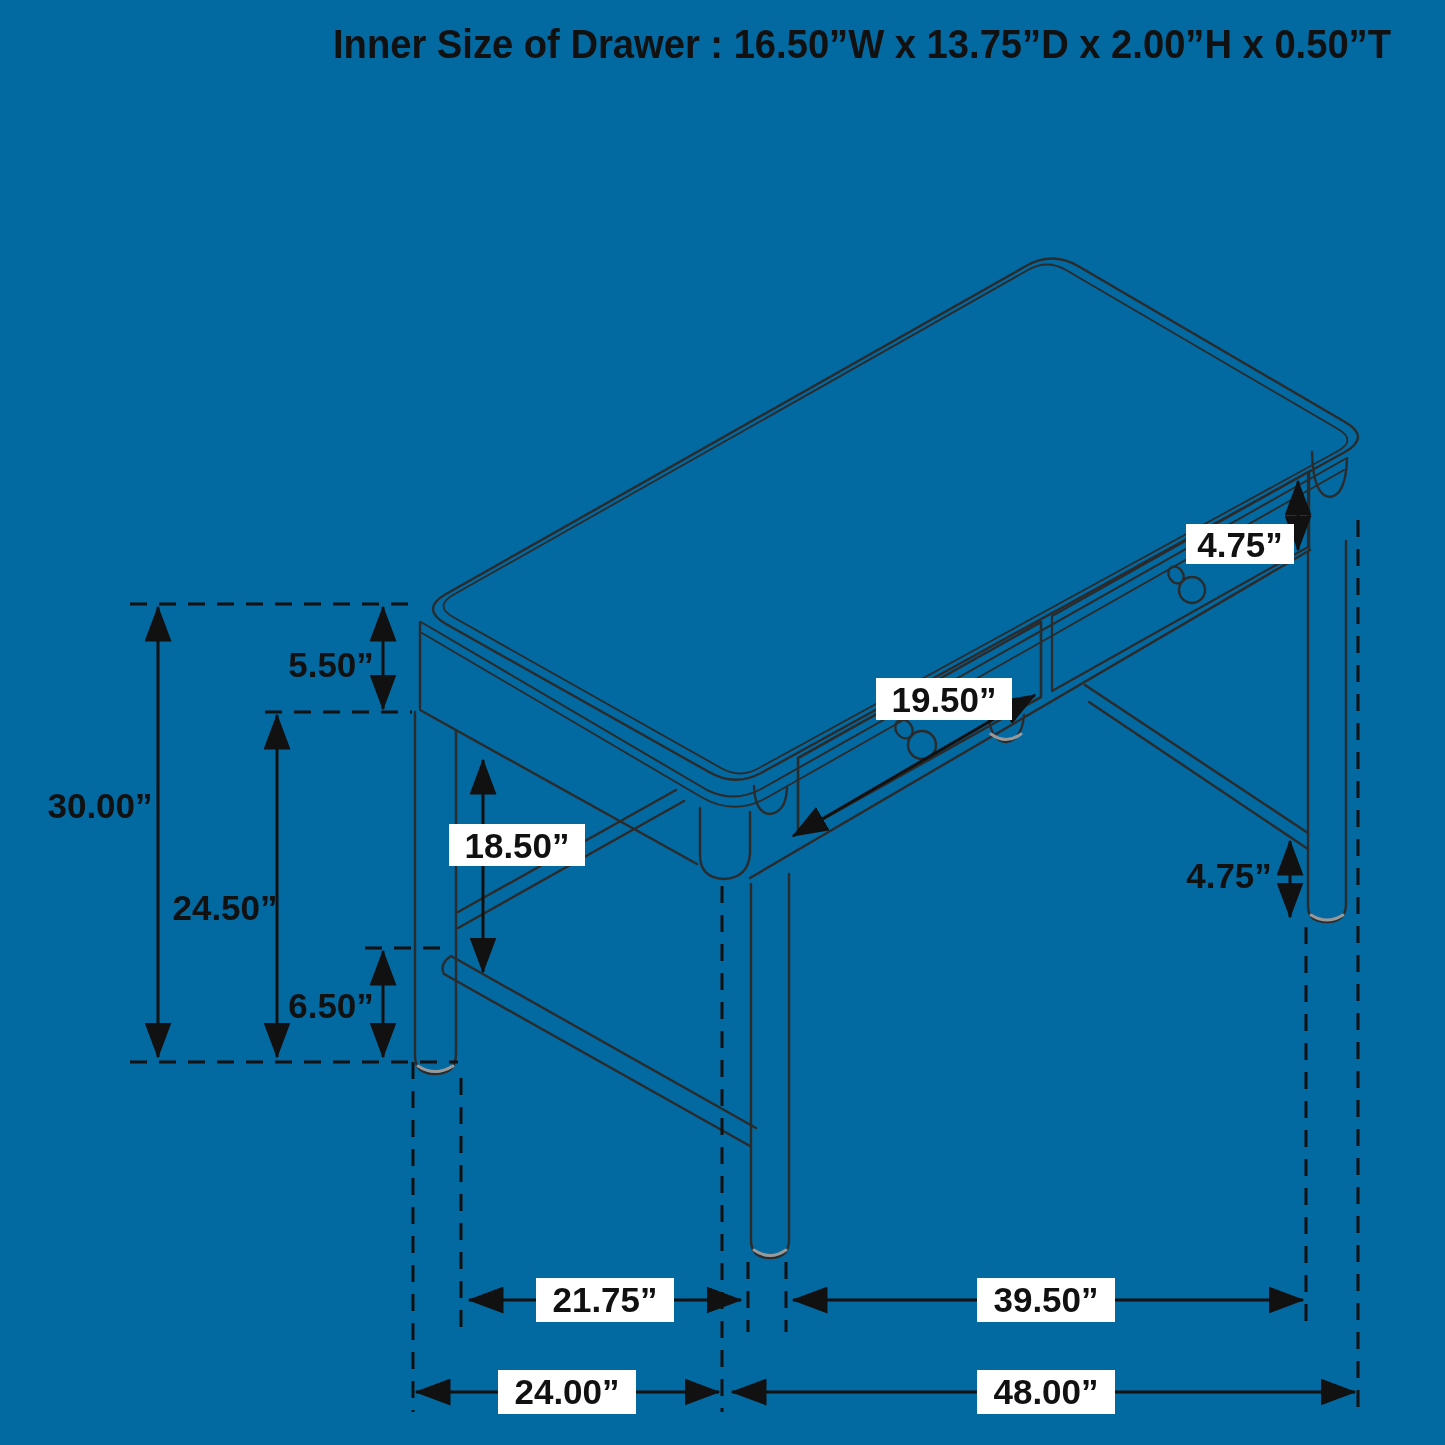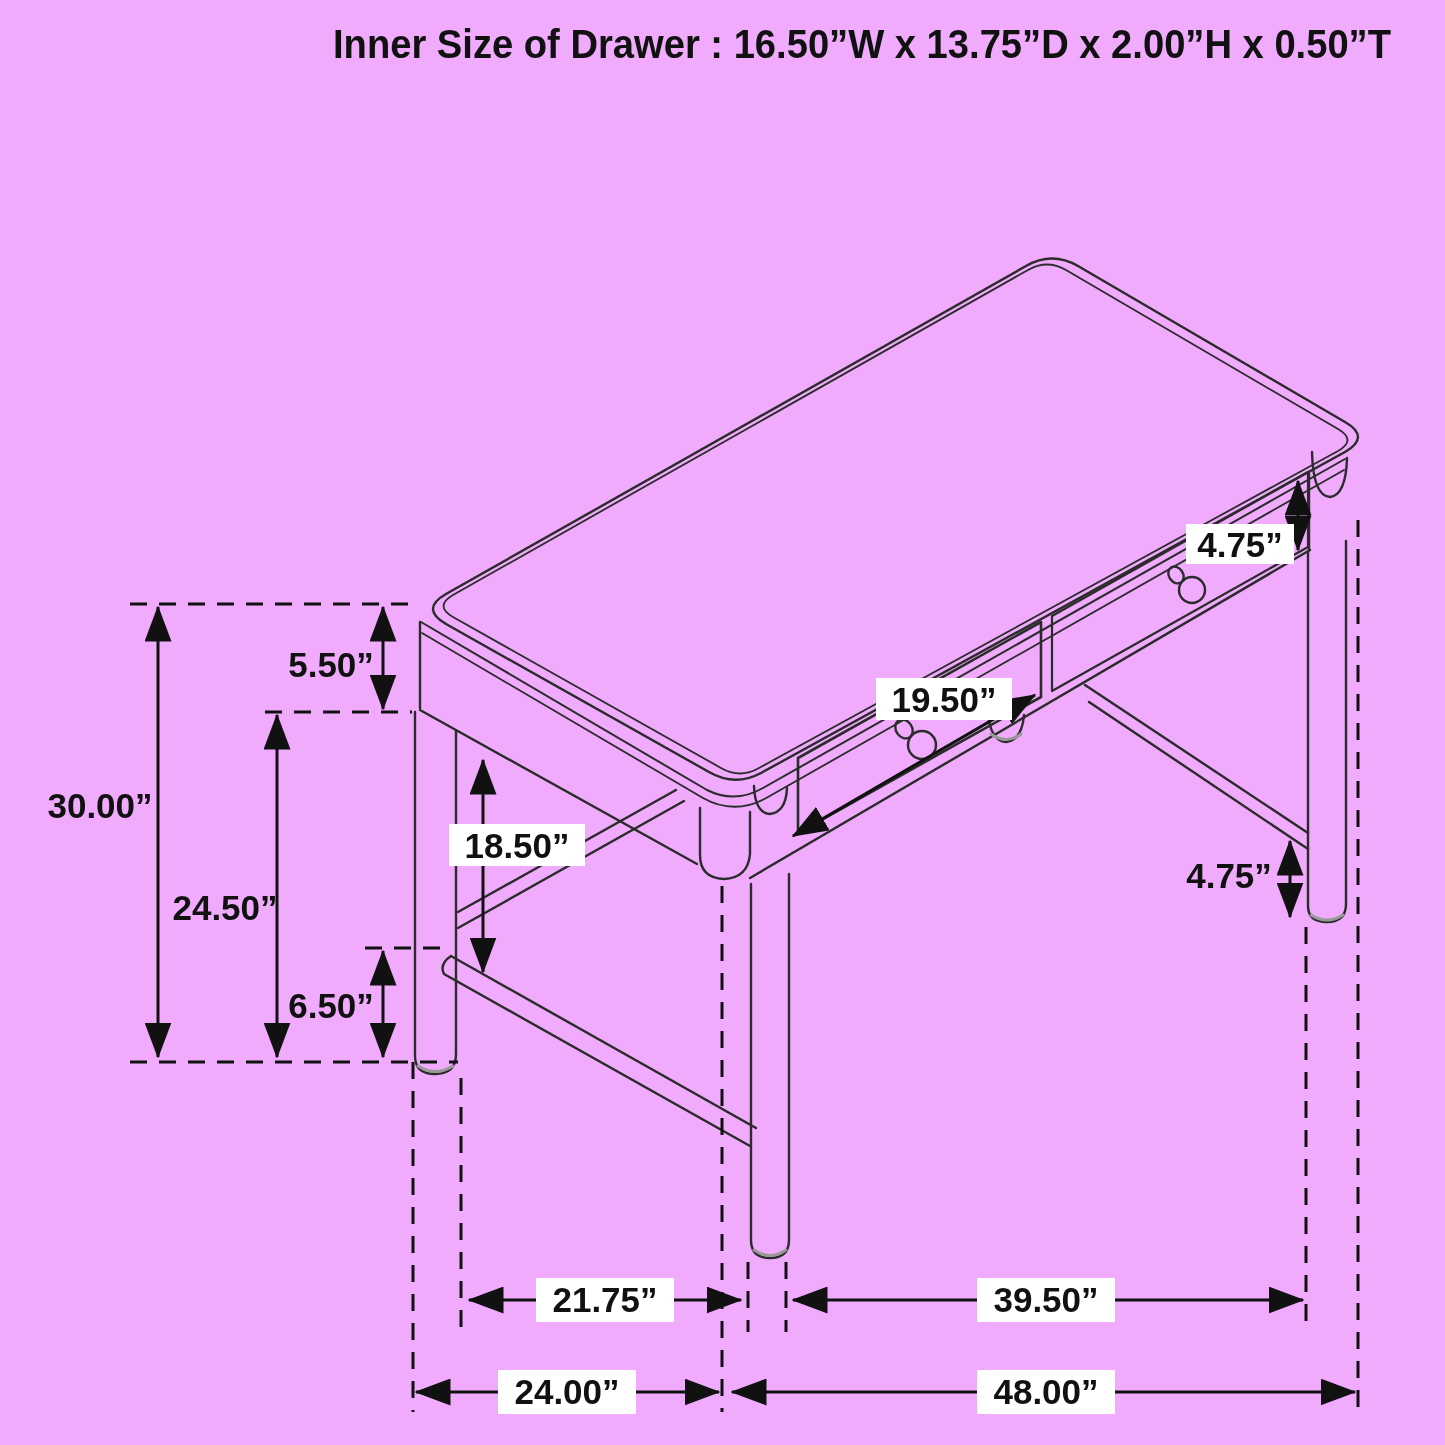--- a/index.html
+++ b/index.html
@@ -1,16 +1,16 @@
 <!DOCTYPE html>
 <html><head>
 <meta charset="utf-8">
 <style>
   html,body{margin:0;padding:0;background:#ffffff;}
-  .stage{width:1445px;height:1445px;background:#f0abfc;position:relative;overflow:hidden;}
+  .stage{width:1445px;height:1445px;background:#0369a1;position:relative;overflow:hidden;}
   svg{display:block;}
   text{font-family:"Liberation Sans","DejaVu Sans",sans-serif;font-weight:bold;fill:#111111;text-anchor:middle;}
   .title-text{font-size:40px;}
   .dim-text{font-size:35px;}
 </style>
 </head>
 <body>
 
 <div class="stage">
 <svg width="1445" height="1445" viewBox="0 0 1445 1445">

